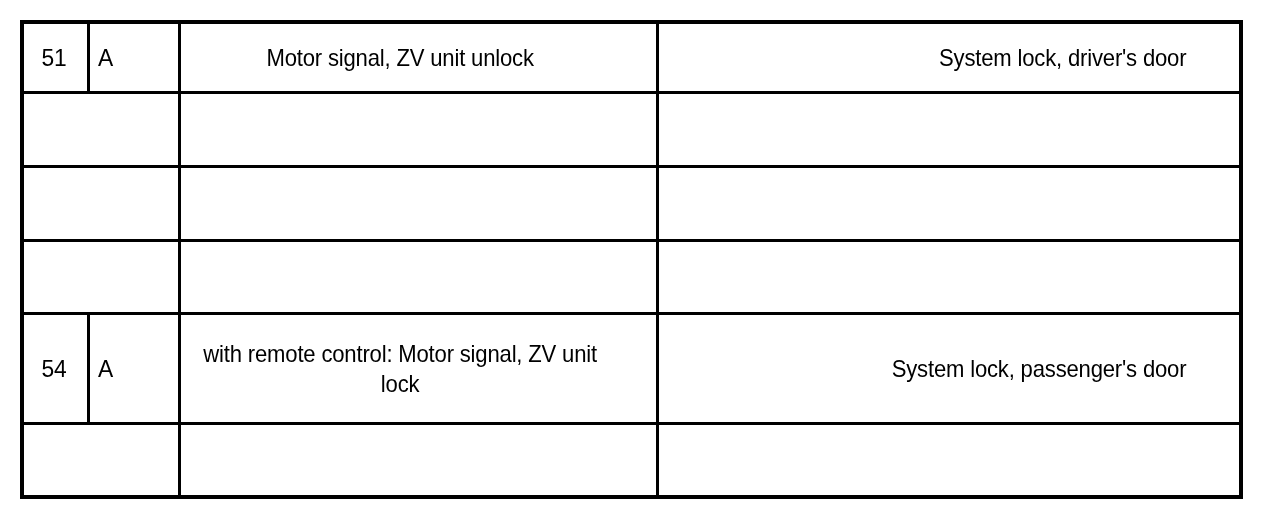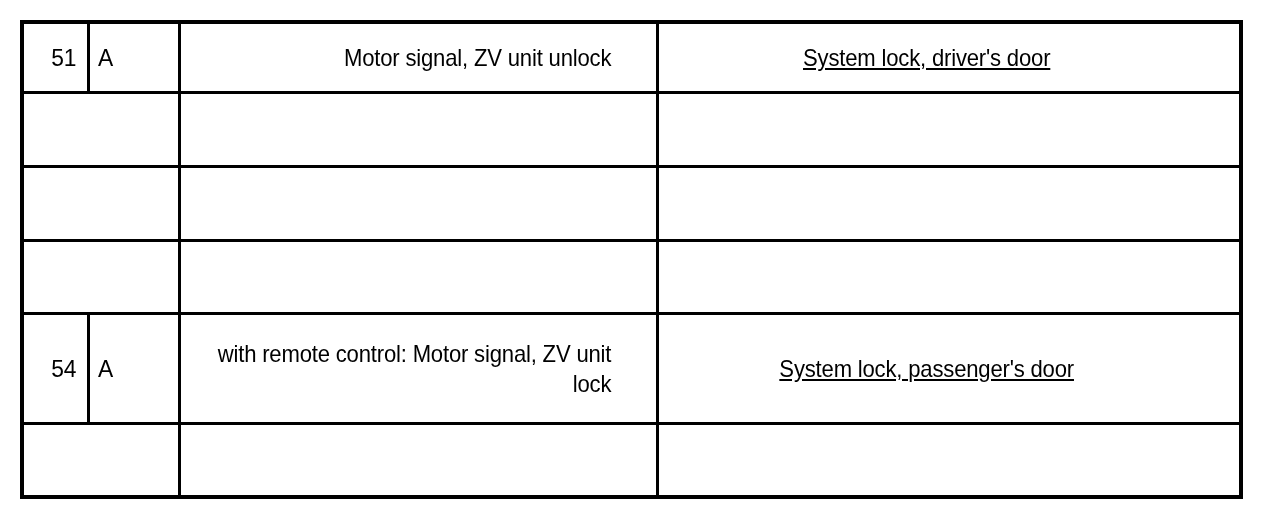--- a/index.html
+++ b/index.html
@@ -65,24 +65,24 @@
     font-size: 24px;
     transform: scaleX(0.95);
   }
 
   tr.data-row { height: 55px; }
   tr.spacer-row { height: 57px; }
   tr.tall-row { height: 85px; margin-top: 9px; }
 
   tr.spacer-row td { }
 
-  td.num  { text-align: right; padding-left: 10px; }
+  td.num  { text-align: center; padding-left: 10px; }
   td.type { text-align: left; padding-left: 10px; }
-  td.desc { text-align: right; padding-left: 10px; }
-  td.comp { text-align: center; padding-left: 10px; text-decoration: underline; }
+  td.desc { text-align: center; padding-left: 10px; }
+  td.comp { text-align: right; padding-left: 10px; }
 
   td.empty { }
 </style>
 </head>
 <body>
 
 <div id="fuse-table-wrap">
   <table class="fuse-table">
     <colgroup>
       <col class="c-num">

